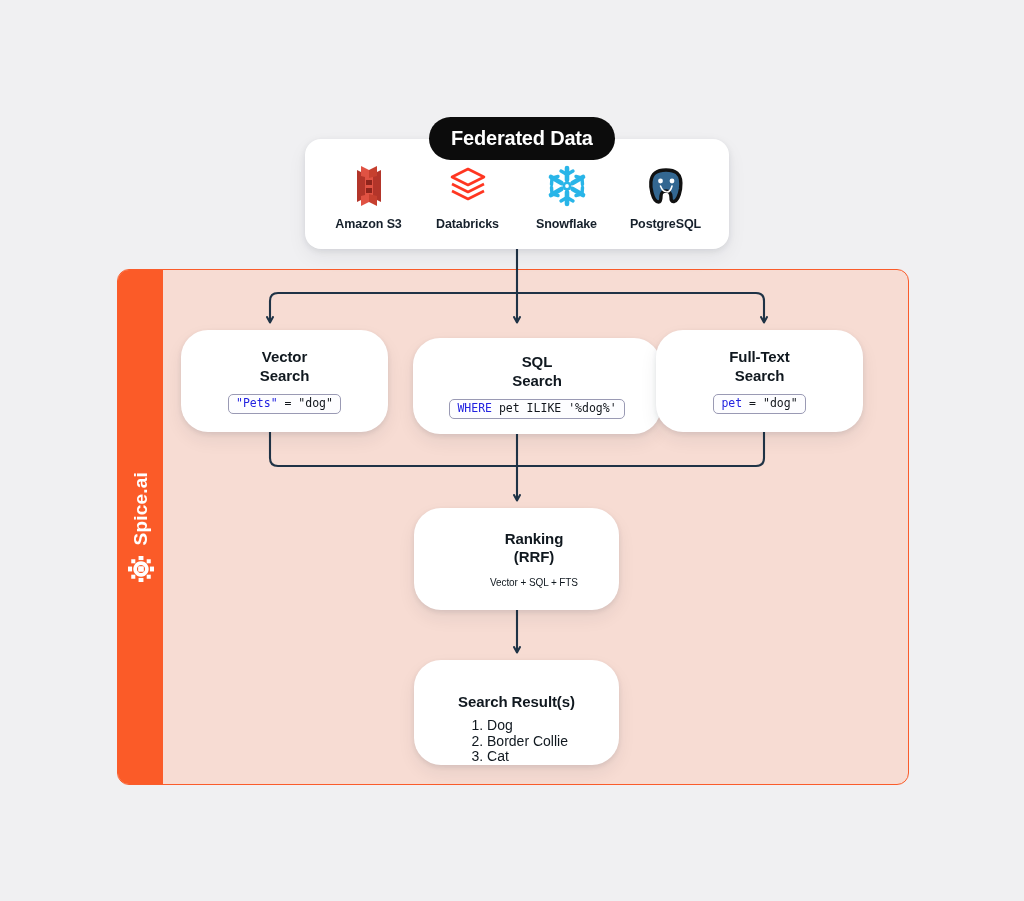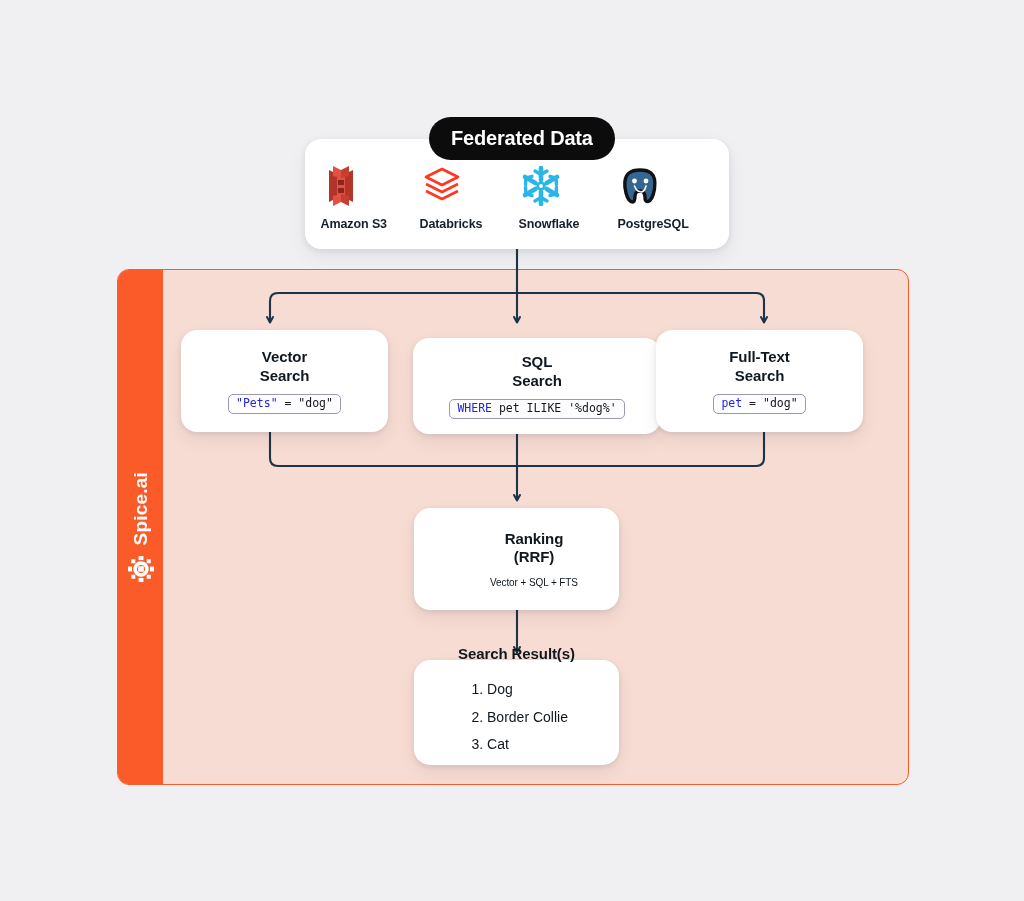--- a/index.html
+++ b/index.html
@@ -63,21 +63,21 @@
     justify-content: center;
     font-size: 20px;
     font-weight: bold;
     letter-spacing: -0.2px;
     z-index: 6;
   }
   .source {
     width: 96px;
     display: flex;
     flex-direction: column;
-    align-items: flex-start;
+    align-items: center;
     justify-content: flex-start;
     gap: 8px;
     padding-top: 6px;
   }
   .source .glyph {
     height: 46px;
     display: flex;
     align-items: center;
     justify-content: center;
   }
@@ -123,21 +123,21 @@
     font-weight: bold;
     letter-spacing: .2px;
     white-space: nowrap;
   }
   #spice-logo { width: 26px; height: 26px; }
 
   
   .node {
     position: absolute;
     background: #ffffff;
-    border-radius: 16px;
+    border-radius: 27px;
     box-shadow: 0 2px 5px rgba(28,40,55,.10), 0 8px 18px rgba(28,40,55,.07);
     z-index: 4;
     box-sizing: border-box;
     display: flex;
     flex-direction: column;
     align-items: center;
     justify-content: center;
   }
   .node-title {
     font-size: 15px;
@@ -185,21 +185,21 @@
   }
   #results-list {
     margin: 7px 0 0 0;
     padding: 0 0 0 22px;
     font-size: 14px;
     color: #10181f;
     line-height: 1.12;
     text-align: left;
     list-style: decimal;
   }
-  #results-list li { padding: 0; margin: 12px; }
+  #results-list li { padding: 0; margin: 0; }
 </style>
 </head>
 <body>
 
 <div id="stage">
 
   <div id="spice-panel">
     <div id="spice-rail">
       <div id="spice-wordmark">Spice.ai</div>
       <svg id="spice-logo" viewBox="0 0 32 32">

